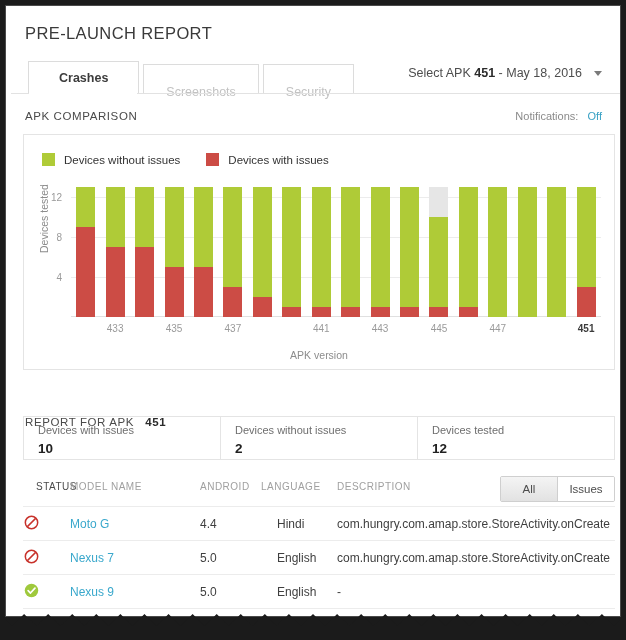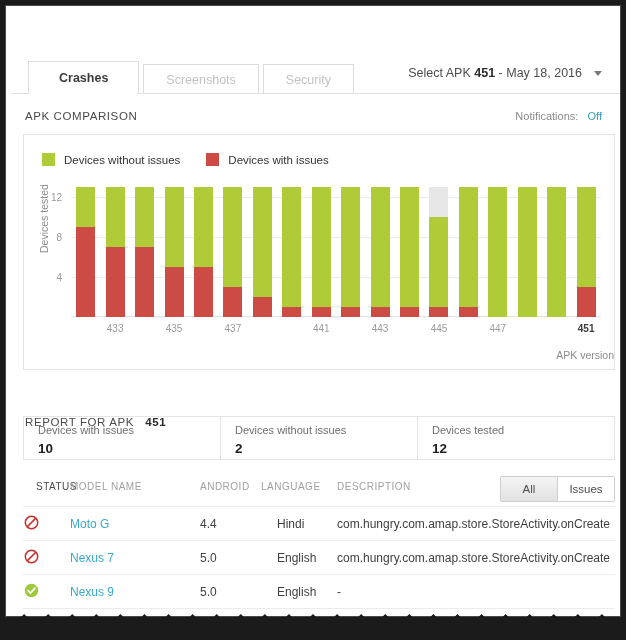--- a/index.html
+++ b/index.html
@@ -59,21 +59,21 @@
   .tabs {
     position: absolute;
     left: 22px;
     top: 55px;
     display: flex;
     align-items: flex-end;
   }
   .tab {
     height: 30px;
     line-height: 30px;
-    padding: 0 22px;
+    padding: 12px 22px;
     border: 1px solid #dcdcdc;
     background: #ffffff;
     font-size: 12.5px;
     color: #c2c2c2;
     box-sizing: border-box;
     margin-right: 4px;
     border-bottom: none;
     white-space: nowrap;
   }
   .tab.active {
@@ -205,21 +205,21 @@
     font-size: 10.5px;
     color: #8c8c8c;
     transform: rotate(-90deg);
     transform-origin: left top;
     white-space: nowrap;
   }
   .xlabel {
     position: absolute;
     left: 0; right: 0;
     top: 214px;
-    text-align: right;
+    text-align: center;
     font-size: 10.5px;
     color: #8c8c8c;
   }
   .bars {
     position: absolute;
     left: 0; top: 0;
     width: 100%; height: 100%;
     display: flex;
     align-items: flex-end;
   }
@@ -347,20 +347,21 @@
     display: inline-block;
   }
 </style>
 </head>
 <body>
 
 <div id="frame">
 
   <div id="card">
 
+    <div class="page-title">PRE-LAUNCH REPORT</div>
 
     <div class="tabs">
       <div class="tab active">Crashes</div>
       <div class="tab">Screenshots</div>
       <div class="tab">Security</div>
     </div>
     <div class="tab-underline"></div>
     <div class="tab-mask"></div>
 
     <div class="apk-select">

